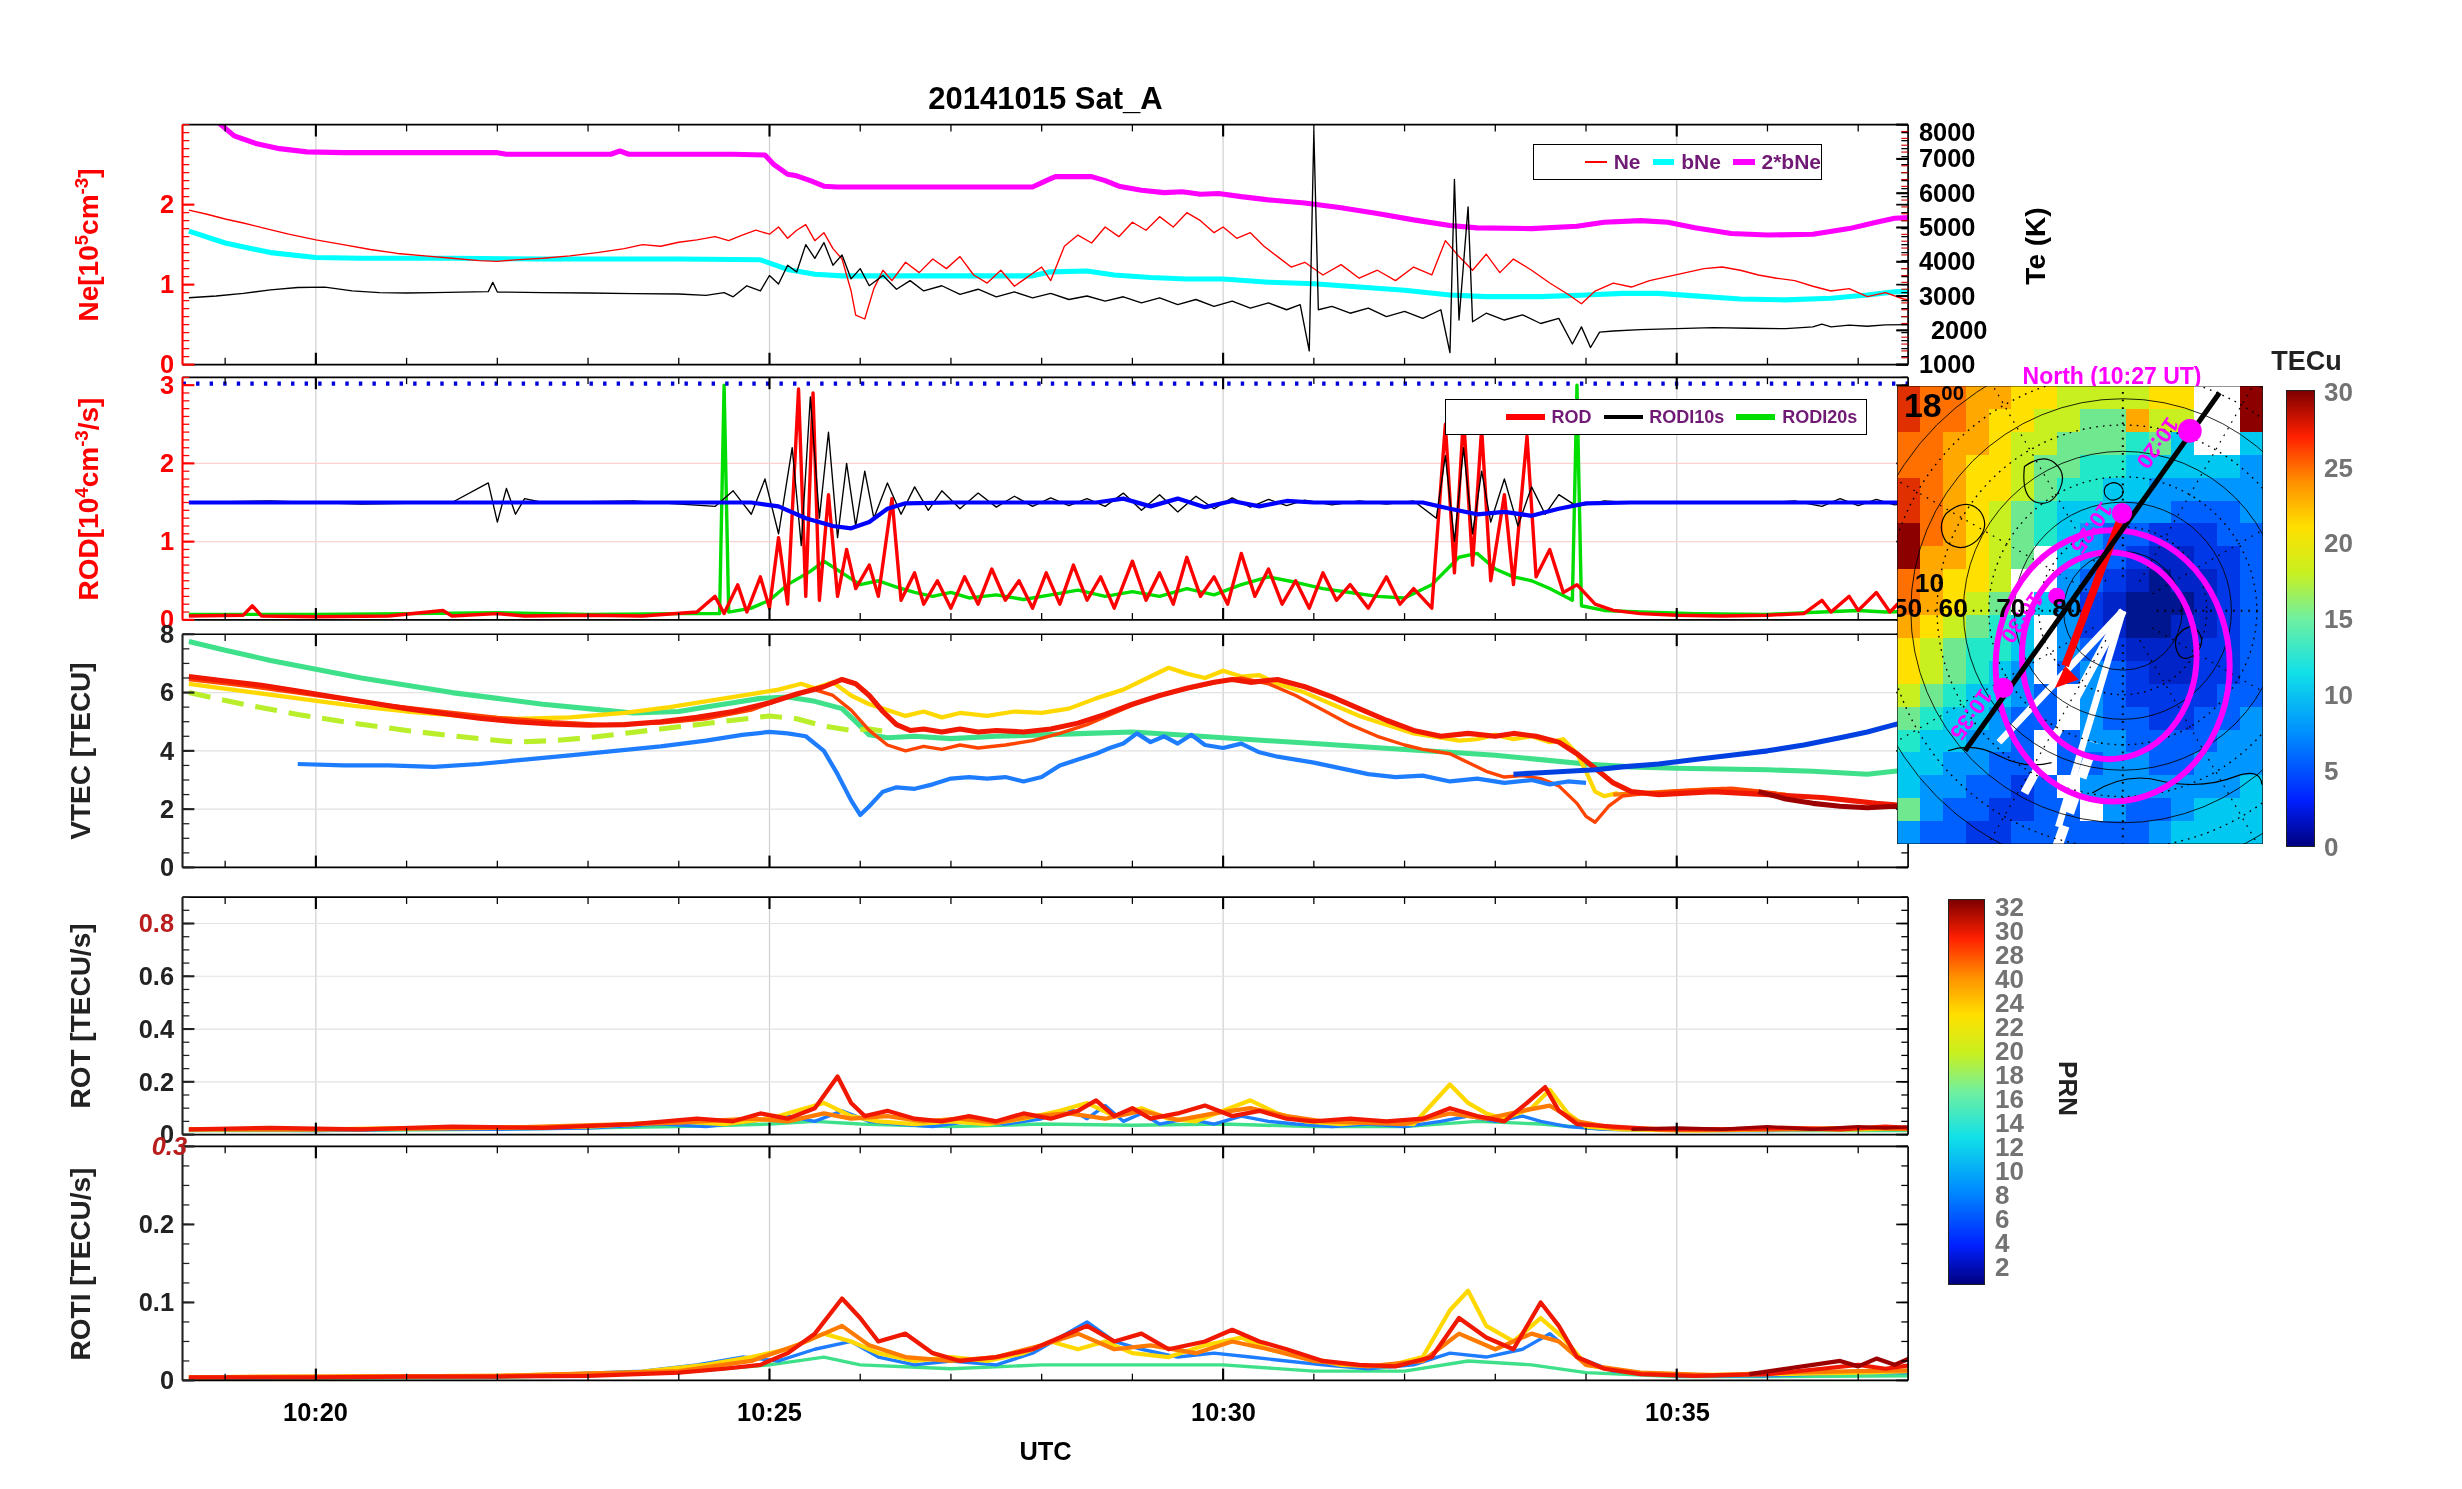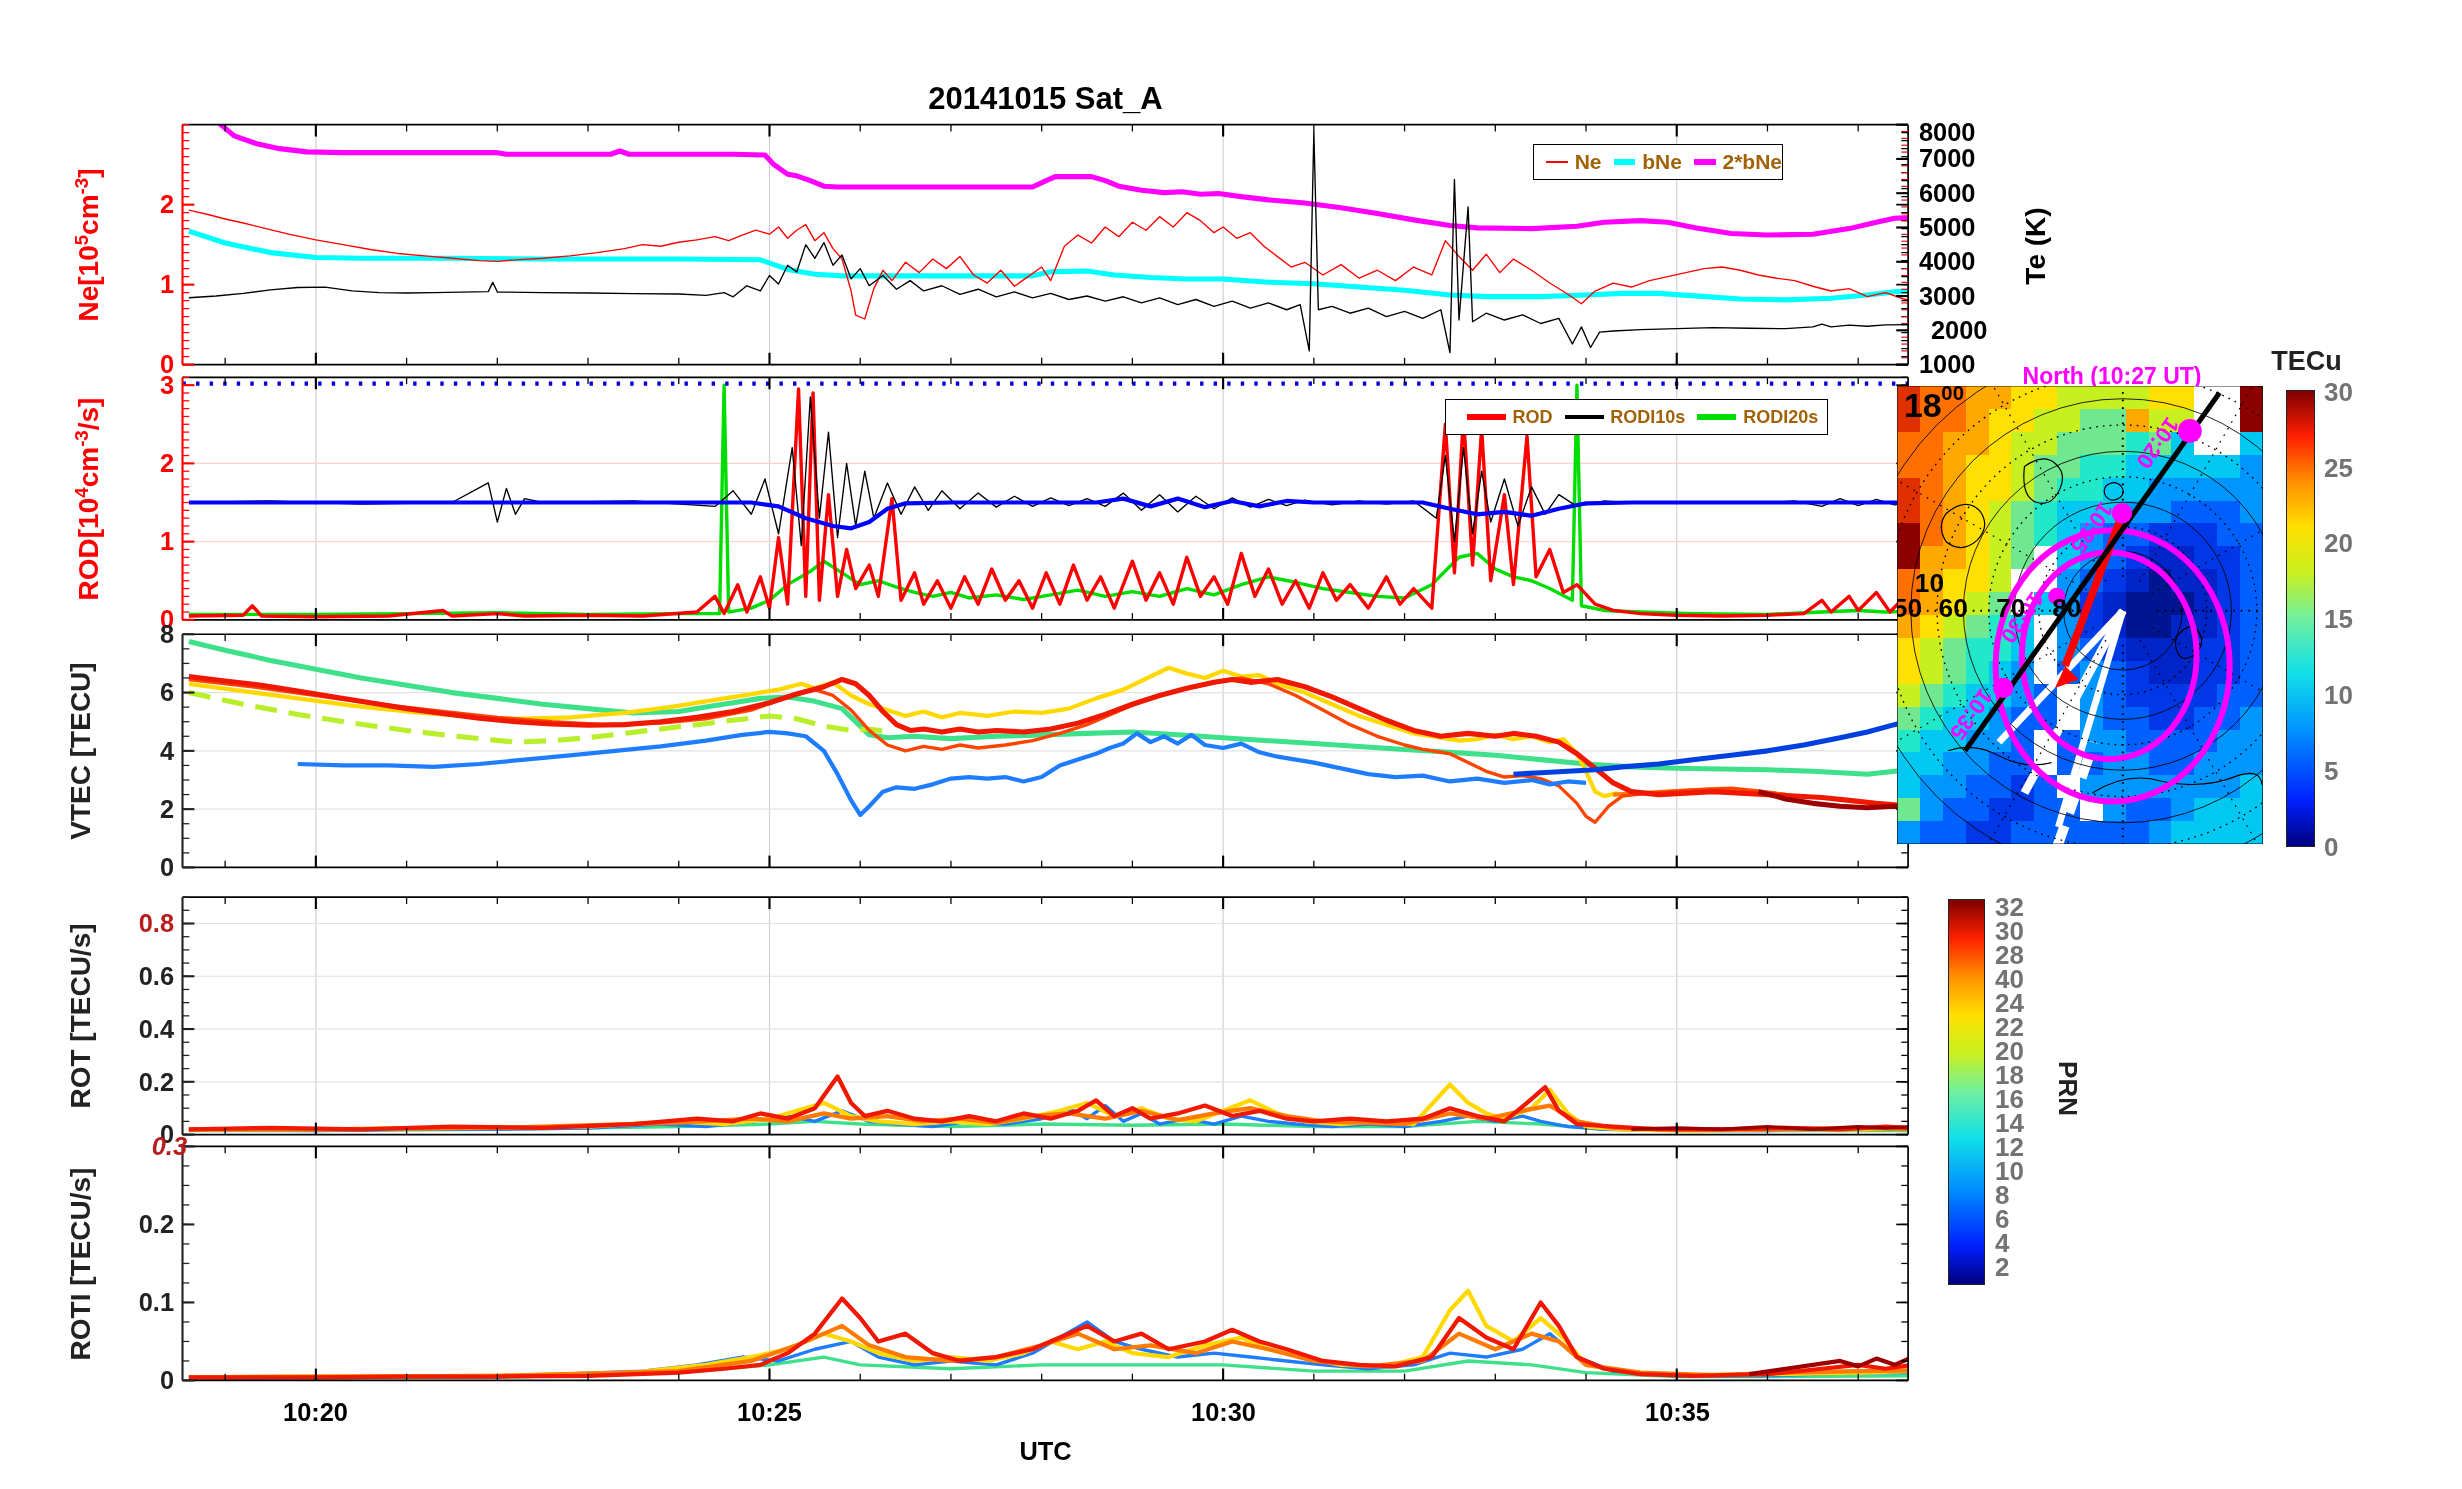--- a/index.html
+++ b/index.html
@@ -6,21 +6,21 @@
   #fig{position:relative;width:2462px;height:1489px;background:#fff;overflow:hidden;
        font-family:"Liberation Sans",sans-serif;}
   .abs{position:absolute;}
   .ttl{font-weight:bold;font-size:31px;color:#000;text-align:center;}
   .ytick{position:absolute;width:73px;text-align:right;font-weight:bold;font-size:25.4px;line-height:27px;}
   .rtick{position:absolute;width:93px;text-align:left;font-weight:bold;font-size:25.4px;line-height:27px;color:#000;}
   .xtick{position:absolute;width:119px;text-align:center;font-weight:bold;font-size:25.4px;color:#000;}
   .ylab{position:absolute;font-weight:bold;font-size:28px;white-space:nowrap;transform:translate(-50%,-50%) rotate(-90deg);}
   .ylab sup{font-size:18.7px;}
   .legend{position:absolute;display:flex;align-items:center;justify-content:center;
-          background:#fff;border:1.7px solid #000;font-weight:bold;color:#a16207;}
+          background:#fff;border:1.7px solid #000;font-weight:bold;color:#701a75;padding-left:39px;}
   .legend .sw{display:inline-block;margin:0 6.8px 0 12px;}
   .cbar{position:absolute;border:0.8px solid #222;
         background:linear-gradient(to top,#00007f 0%,#0020ff 10%,#0090ff 25%,#10e0e8 38%,
         #70f0a0 50%,#c8f020 60%,#ffe000 70%,#ff9000 80%,#ff2000 90%,#7f0000 100%);}
   .cblab{position:absolute;font-weight:bold;font-size:26px;color:#737373;}
   .map-north{position:absolute;font-weight:bold;font-size:23px;color:#ff00ff;text-align:center;}
   svg text{font-family:"Liberation Sans",sans-serif;}
 </style>
 </head>
 <body>

